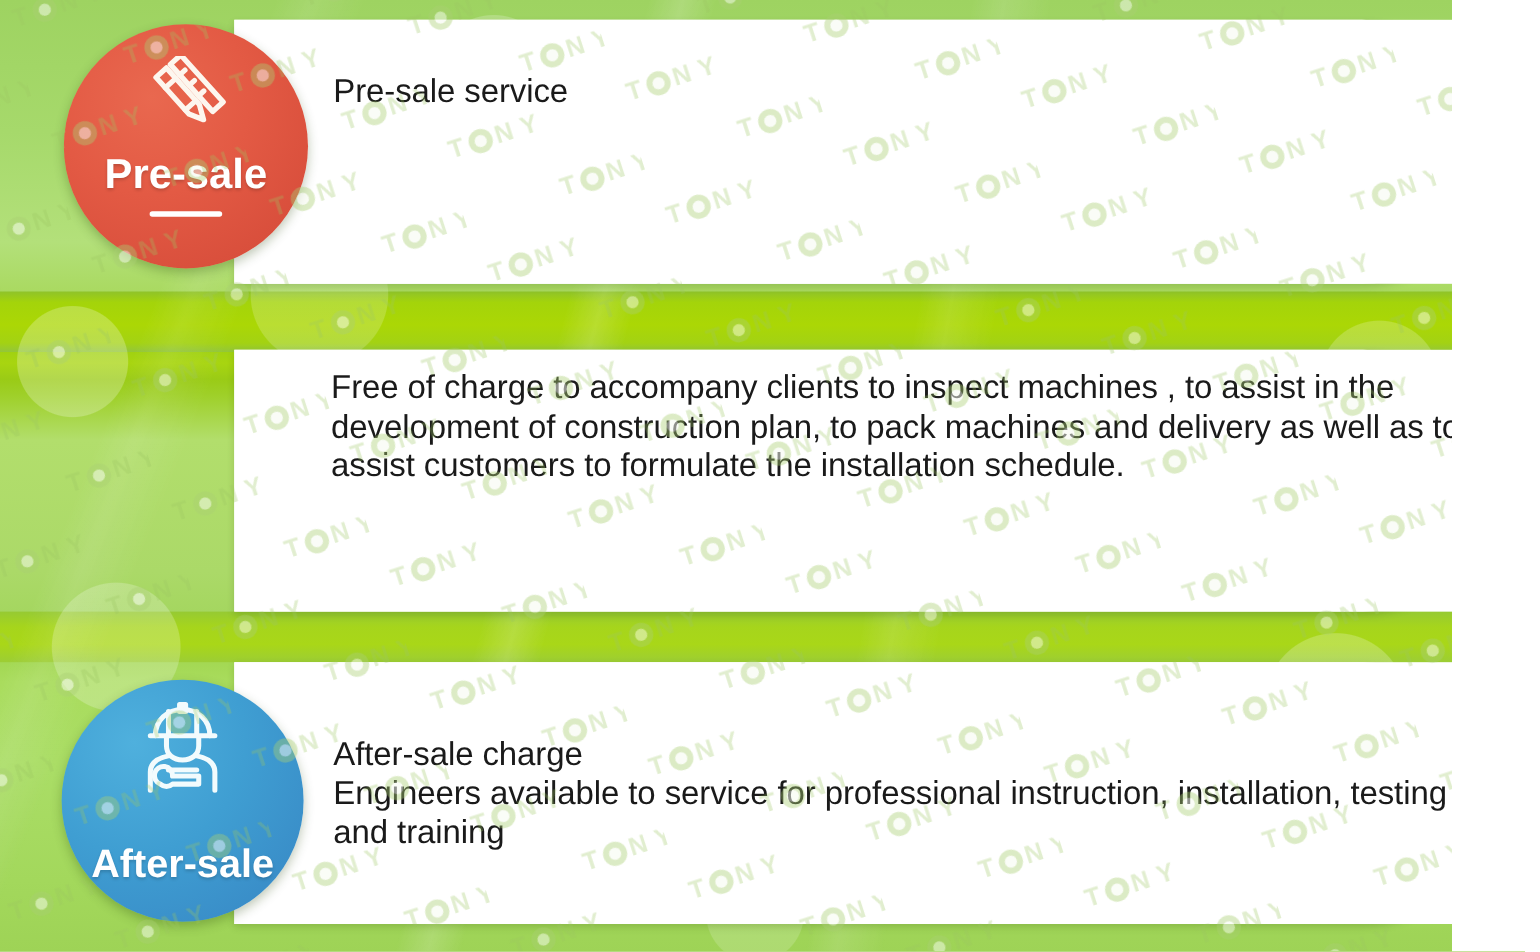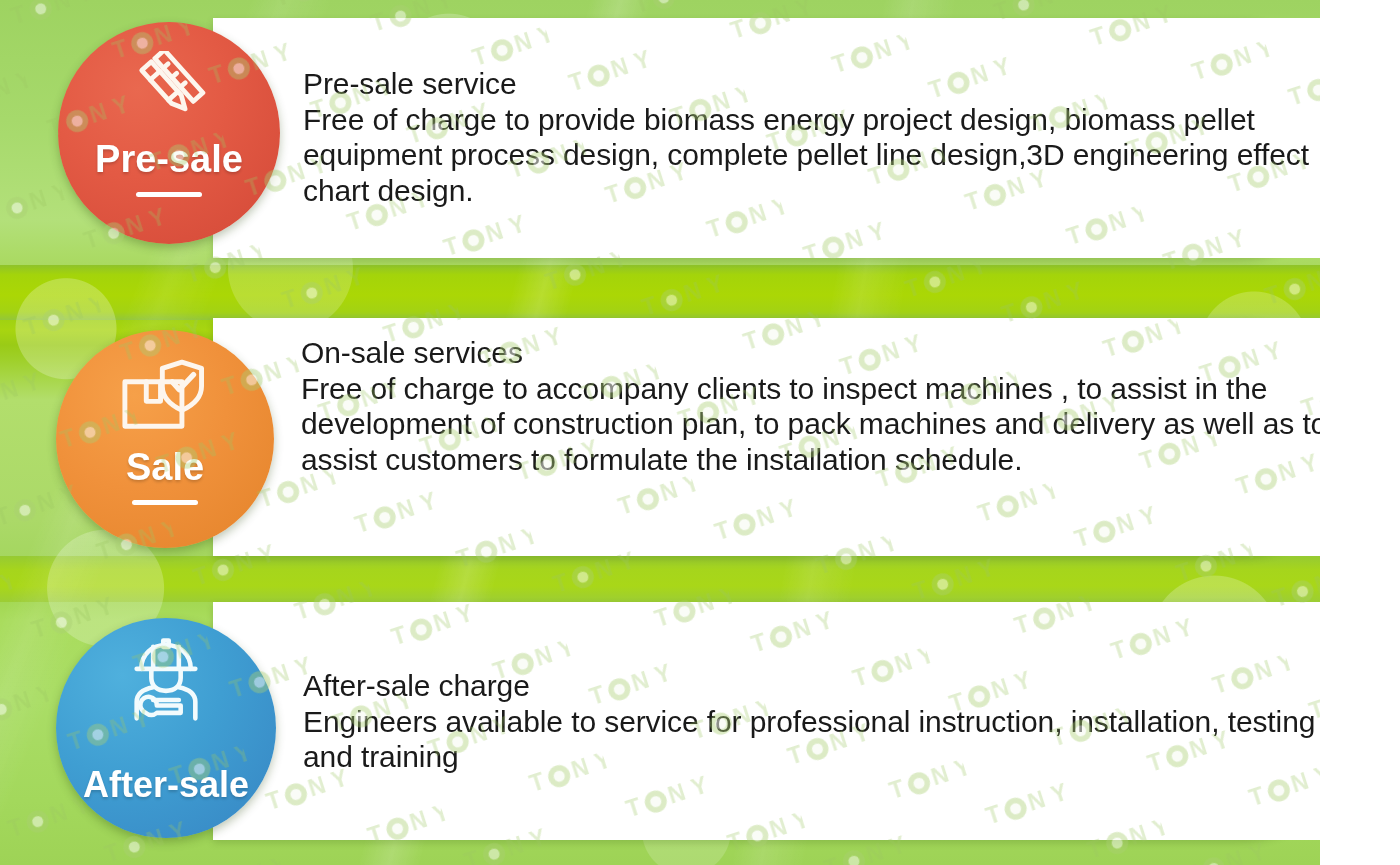--- a/index.html
+++ b/index.html
@@ -191,21 +191,20 @@
   <div class="bg-band2"></div>
   <div class="bg-bokeh"></div>
   <div class="bg-streaks"></div>
 
   <div class="card card-1">
     <div class="pill"></div>
   </div>
 
   <div class="text-block tb-1">
     <div class="title">Pre-sale service</div>
-    <div class="body">Free of charge to provide biomass energy project design, biomass pellet equipment process design, complete pellet line design,3D engineering effect chart design.</div>
   </div>
 
   <div class="badge badge-1">
     <div class="badge-icon">
       <svg viewBox="0 0 100 100" width="96" height="80" aria-hidden="true">
         <g fill="none" stroke="#fdf6ee" stroke-width="6" stroke-linejoin="round" stroke-linecap="round" transform="rotate(-42 50 50)">
 
           <path d="M42 8 h16 v56 l-8 16 l-8 -16 z"></path>
           <path d="M42 24 h16"></path>
           <path d="M42 58 h16"></path>
@@ -221,41 +220,23 @@
     </div>
     <div class="badge-label">Pre-sale</div>
     <div class="badge-rule"></div>
   </div>
 
   <div class="card card-2">
     <div class="pill"></div>
   </div>
 
   <div class="text-block tb-2">
-    <div class="title">On-sale services</div>
     <div class="body">Free of charge to accompany clients to inspect machines , to assist in the development of construction plan, to pack machines and delivery as well as to assist customers to formulate the installation schedule.</div>
   </div>
 
-  <div class="badge badge-2">
-    <div class="badge-icon">
-      <svg viewBox="0 0 110 92" width="100" height="82" aria-hidden="true">
-        <g fill="none" stroke="#fdf6ee" stroke-width="5.5" stroke-linejoin="round" stroke-linecap="round">
-
-          <rect x="10" y="30" width="64" height="50"></rect>
-          <path d="M34 30 v22 h16 v-22"></path>
-
-          <path d="M74 8 l22 7 v20 c0 14 -11 22 -22 27 c-11 -5 -22 -13 -22 -27 v-20 z"></path>
-
-          <path d="M63 30 l8 9 l16 -17" stroke-width="6"></path>
-        </g>
-      </svg>
-    </div>
-    <div class="badge-label">Sale</div>
-    <div class="badge-rule"></div>
-  </div>
 
   <div class="card card-3">
     <div class="pill"></div>
   </div>
 
   <div class="text-block tb-3">
     <div class="title">After-sale charge</div>
     <div class="body">Engineers available to service for professional instruction, installation, testing and training</div>
   </div>
 

